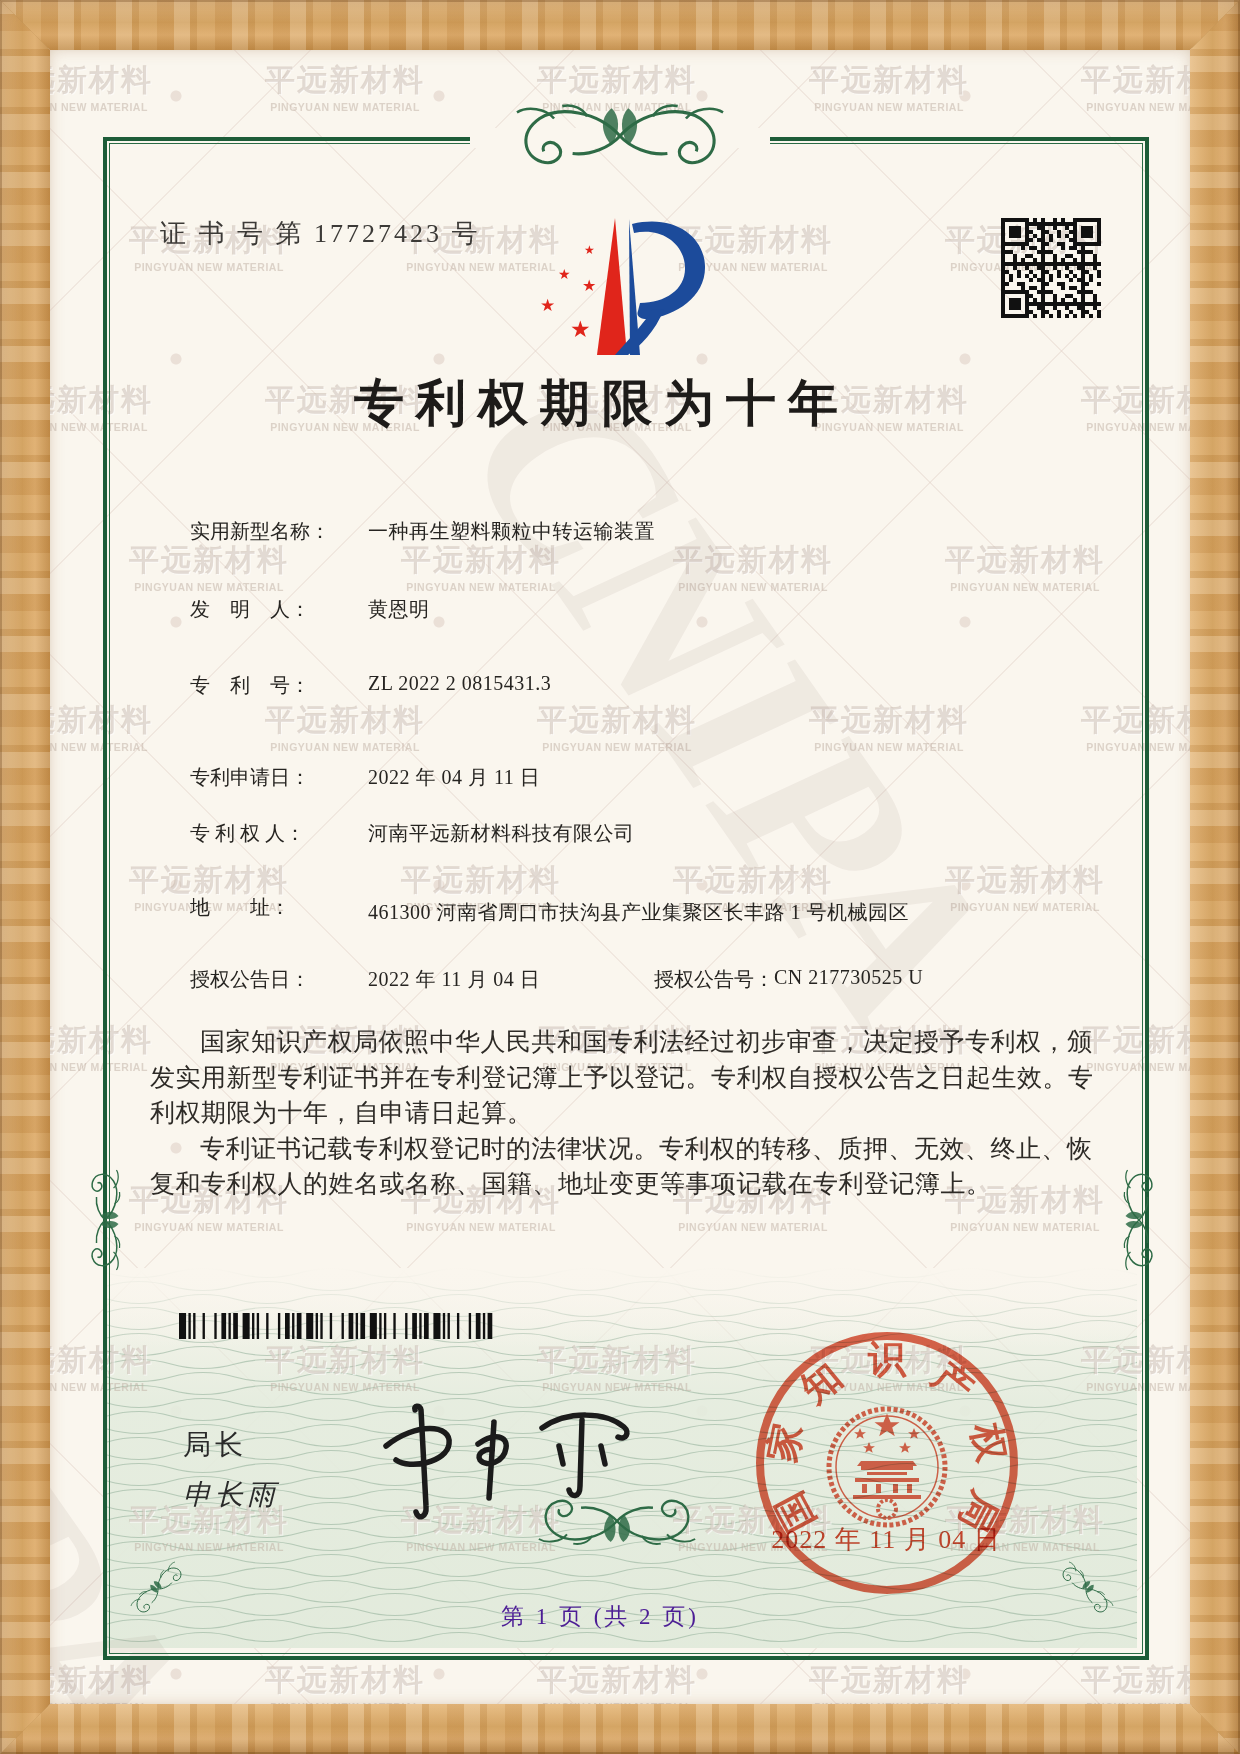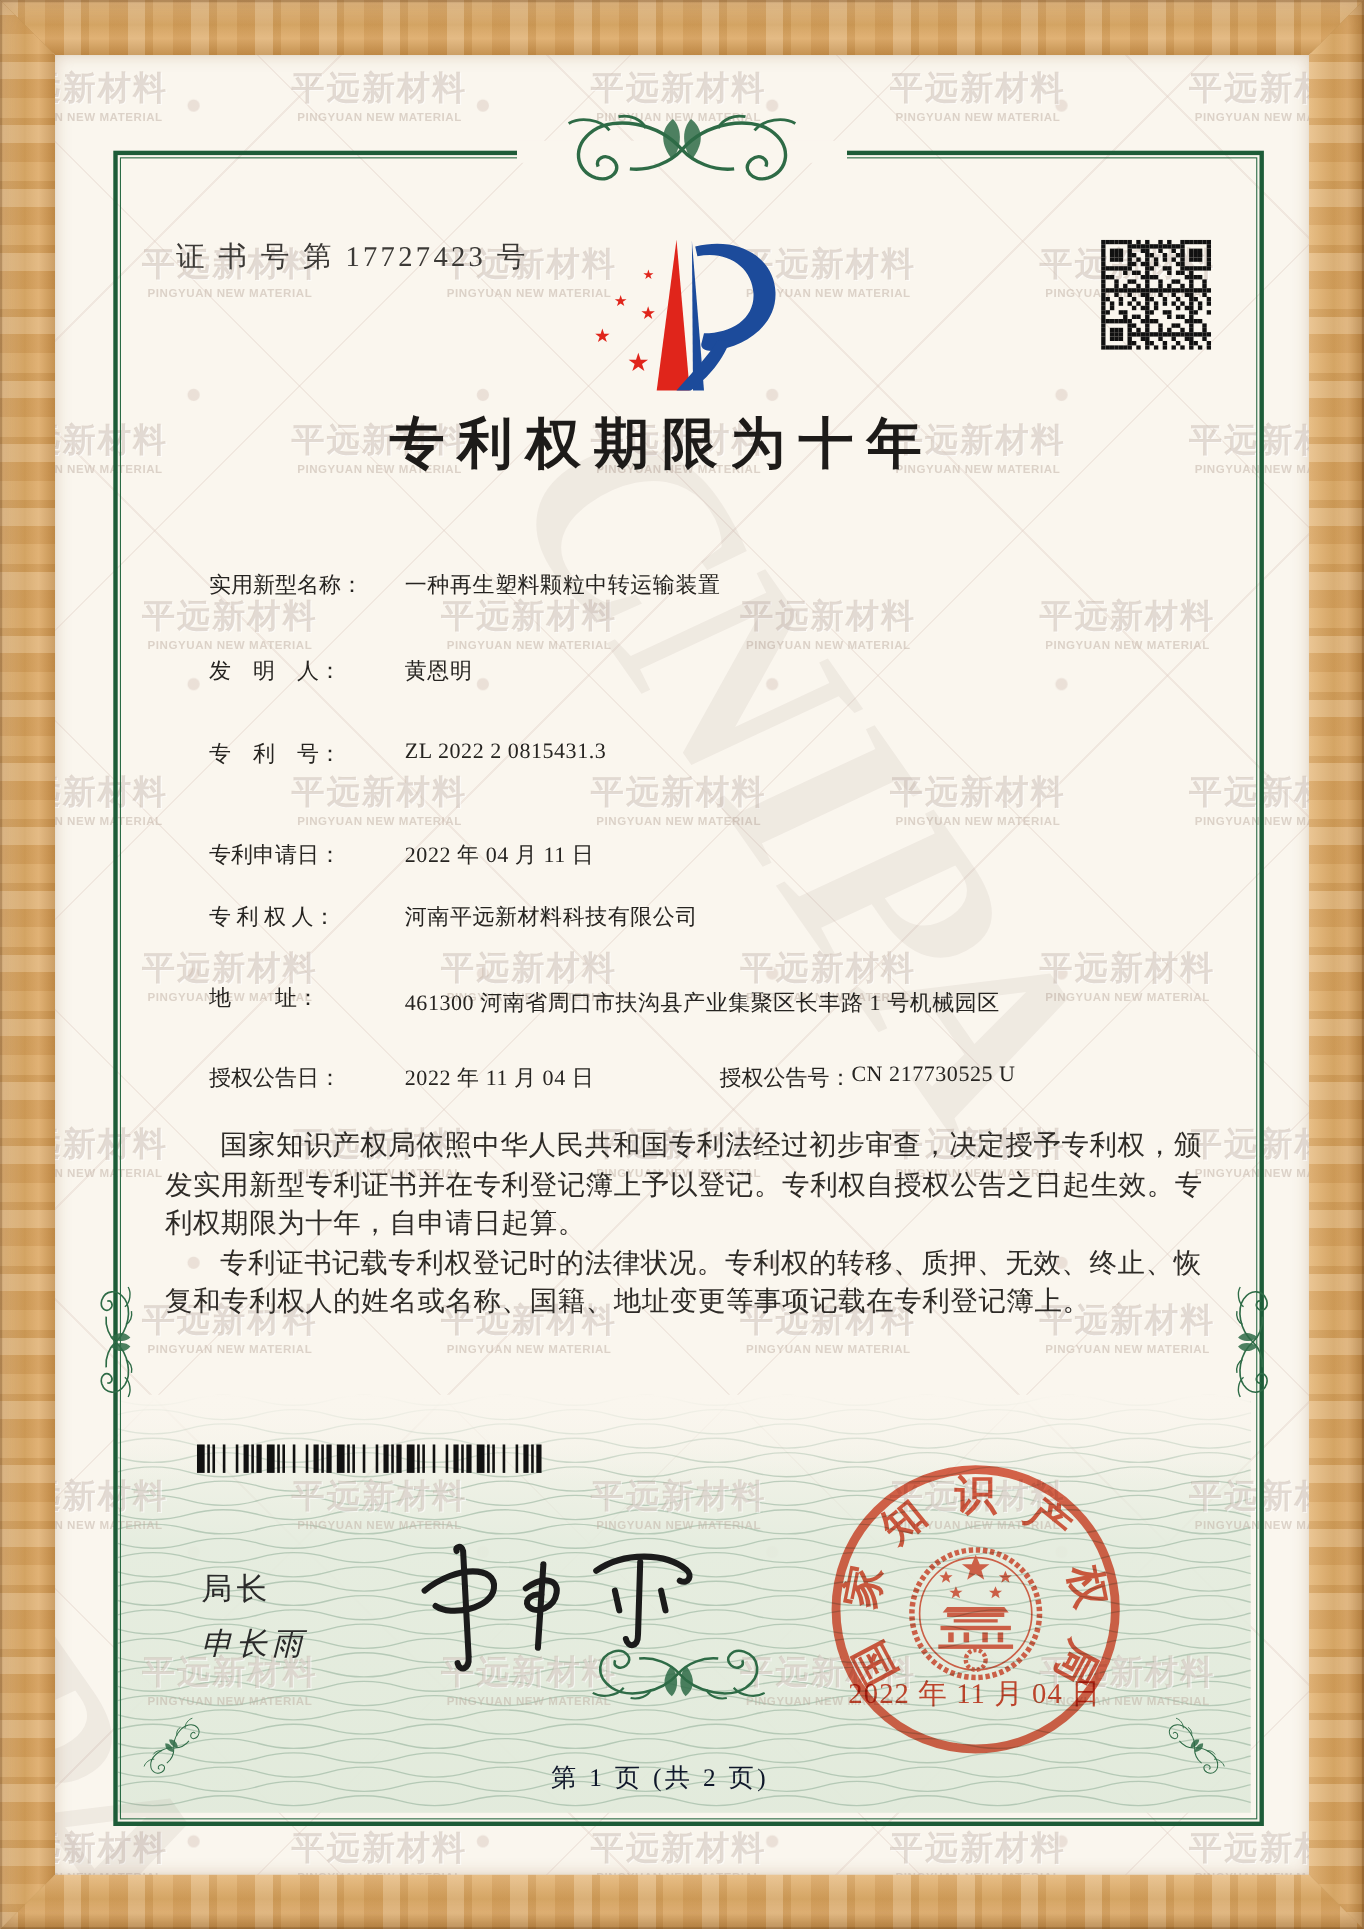--- a/index.html
+++ b/index.html
@@ -82,21 +82,21 @@
   .comm-name{left:183px;top:1476px;font-style:italic;}
   .sig{left:358px;top:1394px;width:295px;height:132px;}
   .sig path{fill:none;stroke:#1b1b1b;stroke-width:5.5;stroke-linecap:round;stroke-linejoin:round;}
   
   .seal{left:742px;top:1317px;width:290px;height:290px;z-index:6;mix-blend-mode:multiply;opacity:.92;}
   .seal text{fill:#dc5036;font-size:38px;font-weight:bold;font-family:"Liberation Serif",serif;
      text-anchor:middle;}
   .seal-date{left:756px;top:1522px;width:260px;text-align:center;font-size:26px;color:#d34a32;
      letter-spacing:1px;z-index:7;mix-blend-mode:multiply;}
   .page-info{left:60px;top:1601px;width:1080px;text-align:center;font-size:23px;letter-spacing:3px;
-     color:#0f172a;z-index:5;}
+     color:#4c1d95;z-index:5;}
   .footer-note{left:60px;top:1671px;width:1080px;text-align:center;font-size:24px;letter-spacing:4px;
      color:#2e2b27;z-index:5;}
 </style>
 </head>
 <body>
 
 <div id="page">
 
   <div class="paper"></div>
   <div class="lattice"></div>

